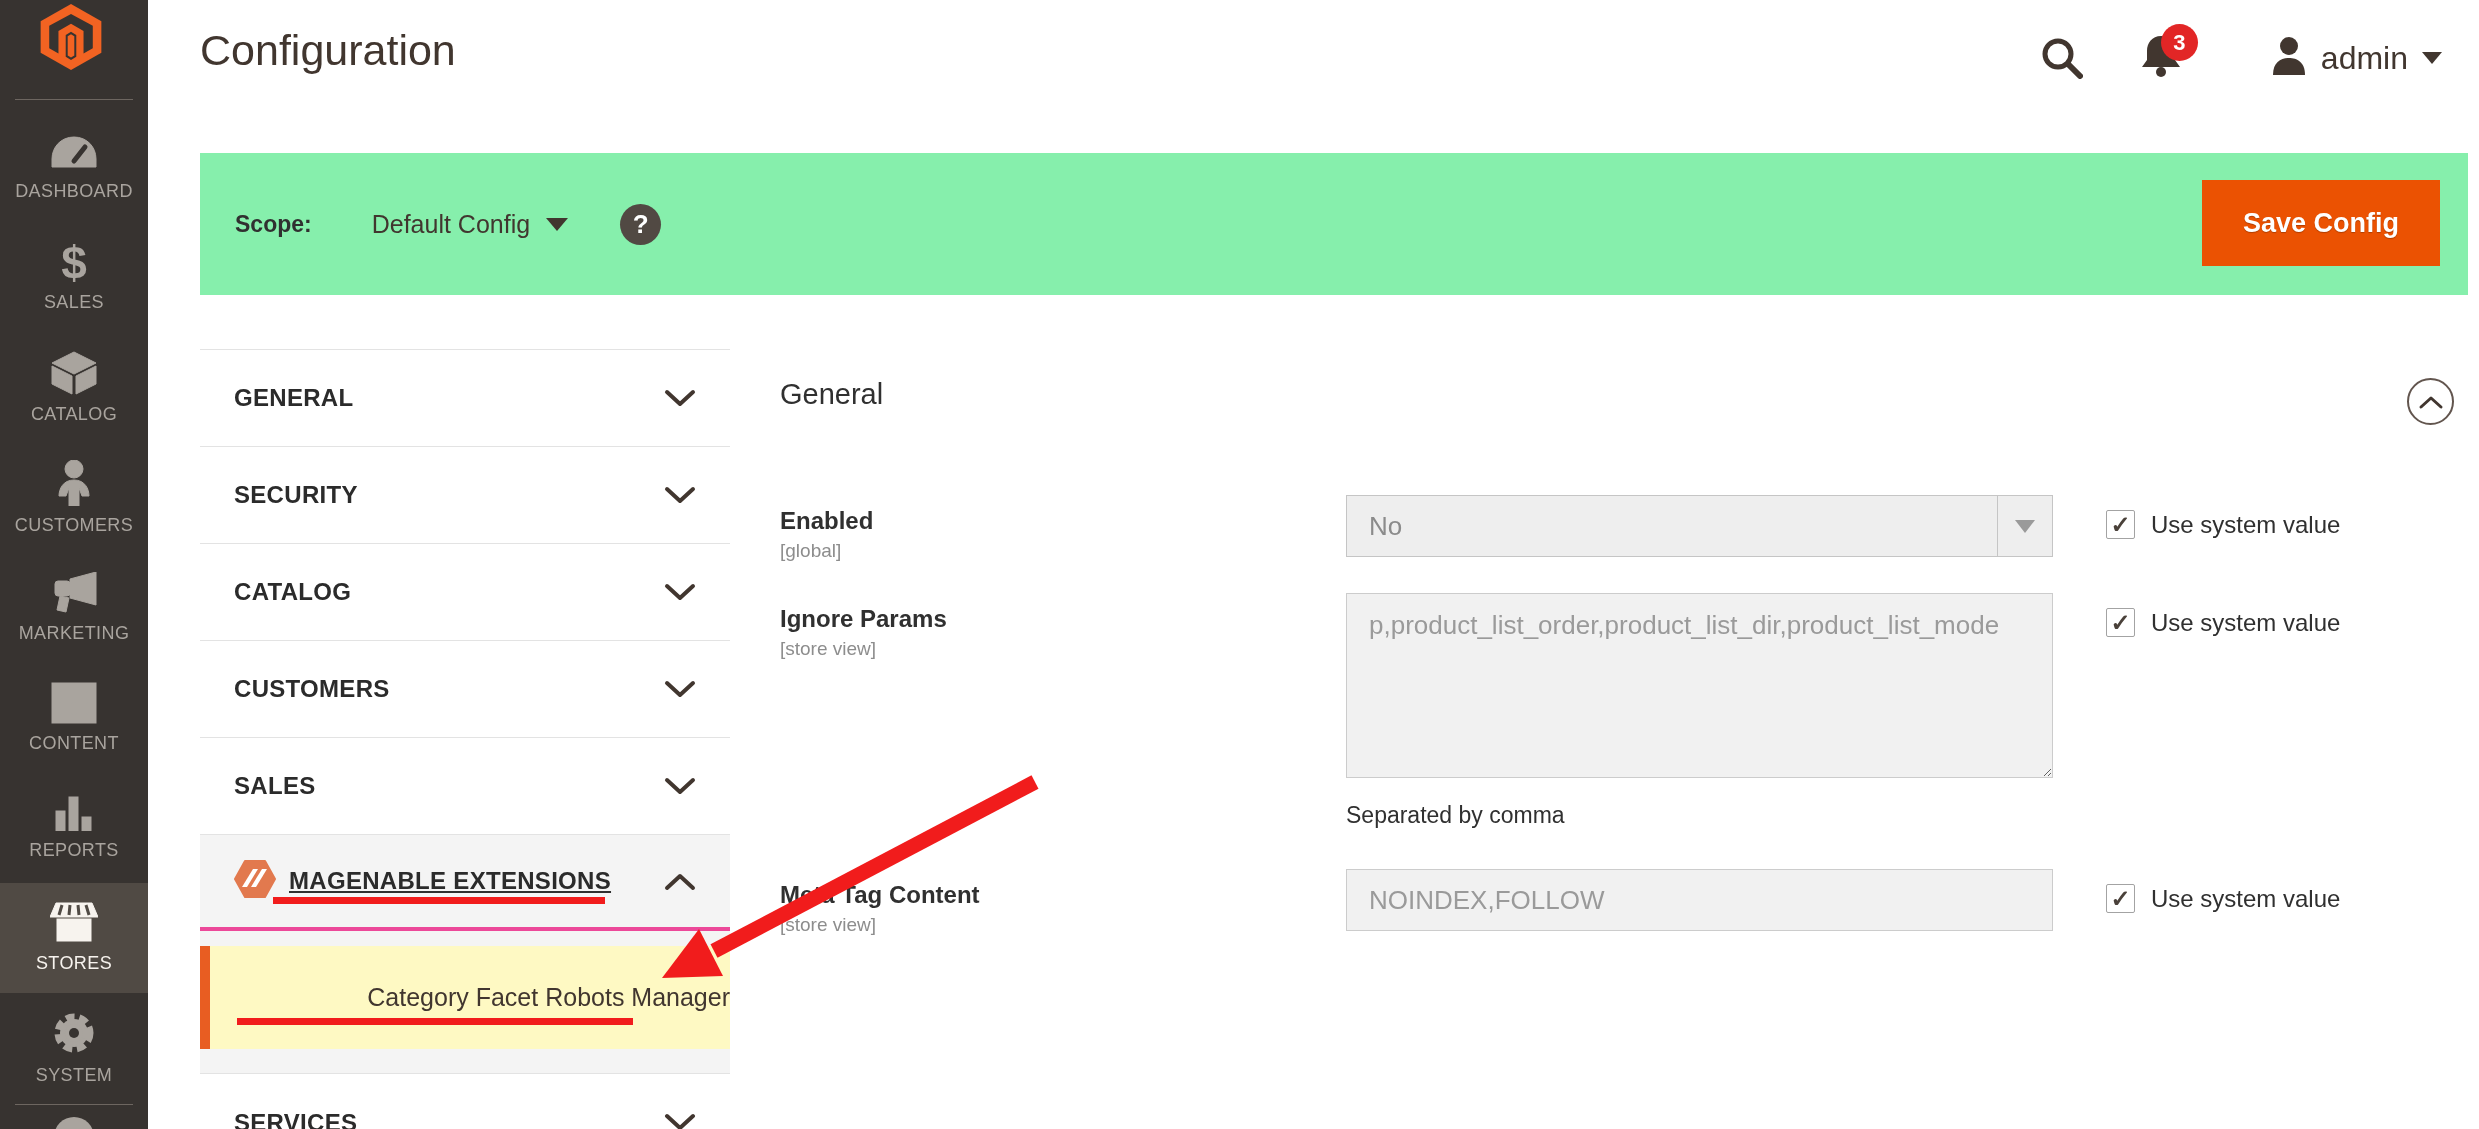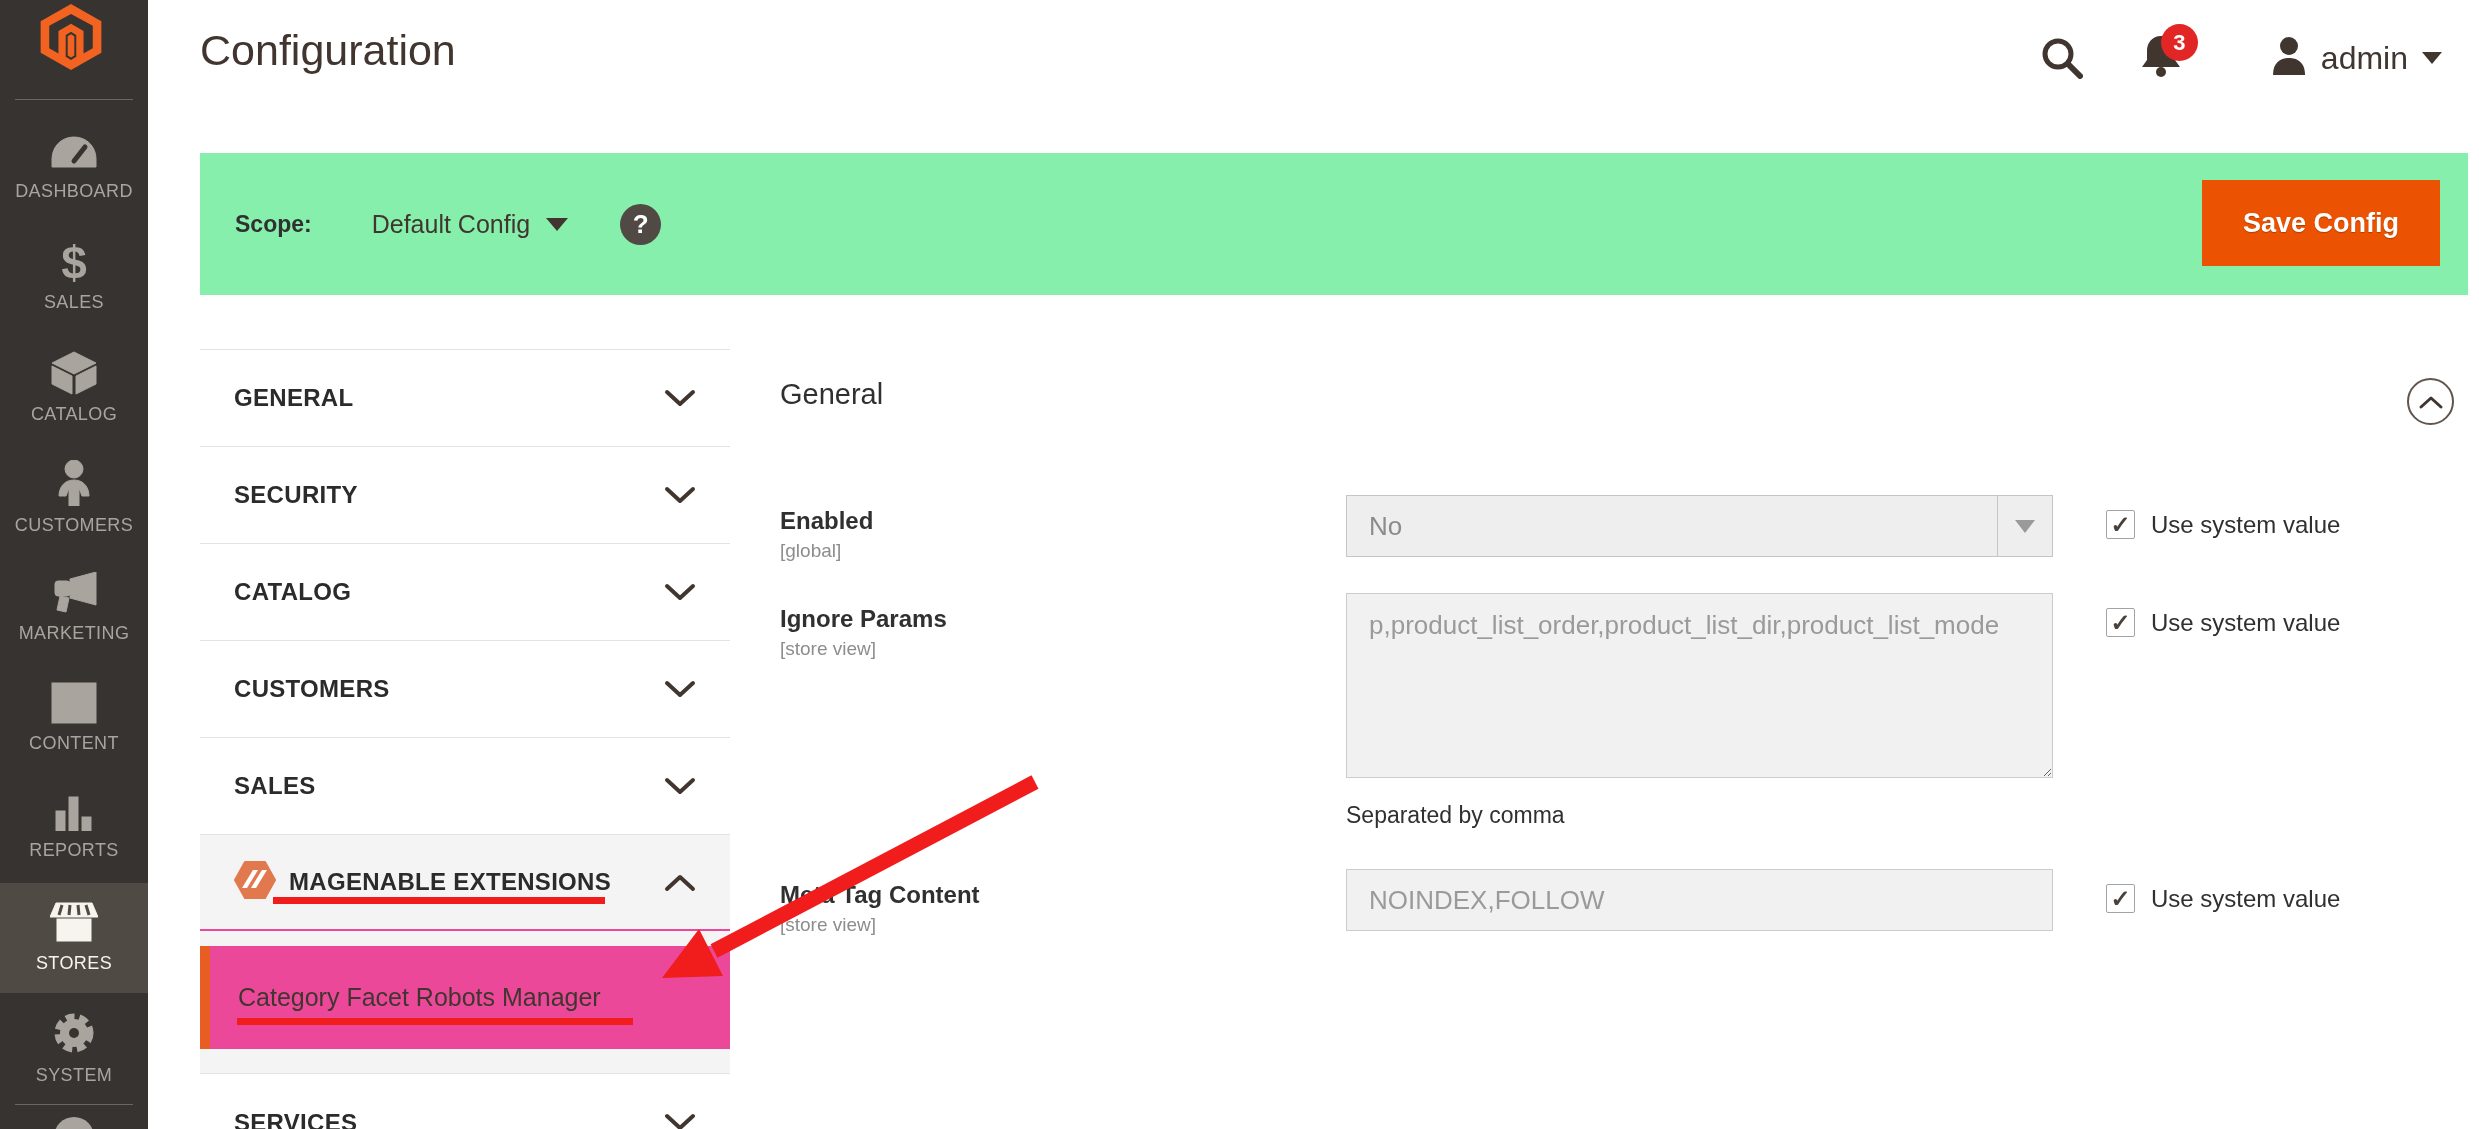--- a/index.html
+++ b/index.html
@@ -50,25 +50,25 @@
               color:#fff; font-size:27px; font-weight:bold; font-family:inherit; cursor:pointer; text-shadow:0 1px 1px rgba(0,0,0,.25); }
 
   
   .confignav { position:absolute; left:200px; top:349px; width:530px; border-top:1px solid #e3e3e3; z-index:2; }
   .cfg-group { height:97px; background:#fff; border-bottom:1px solid #e3e3e3; display:flex; align-items:center;
                justify-content:space-between; padding:0 34px; cursor:pointer; }
   .cfg-group-label { font-size:24px; font-weight:bold; color:#2b2b2b; letter-spacing:.3px; }
   .chev svg { display:block; }
   .magenable-wrap { background:#f4f4f4; border-bottom:1px solid #e3e3e3; }
   .magenable-header { height:96px; display:flex; align-items:center; justify-content:space-between; padding:0 34px;
-                      border-bottom:2px solid #ec4899; cursor:pointer; }
+                      border-bottom:4px solid #ec4899; cursor:pointer;text-decoration:underline; }
   .magenable-left { display:flex; align-items:center; gap:13px; }
   .subsection { padding:15px 0 24px 0; }
-  .sub-item { position:relative; background:#ec4899; border-left:10px solid #e85d22; height:103px; display:flex;
-              align-items:center; padding-left:28px; font-size:25px; color:#41362f; cursor:pointer; }
+  .sub-item { position:relative; background:#fef9c3; border-left:10px solid #e85d22; height:103px; display:flex;
+              align-items:center; padding-left:28px; font-size:25px; color:#41362f; cursor:pointer;justify-content:flex-end; }
   .cfg-group.clipped { border-bottom:none; }
 
   
   .red-underline { position:absolute; background:#f11c1c; height:7px; z-index:8; }
   .u1 { left:273px; top:897px; width:332px; }
   .u2 { left:237px; top:1018px; width:396px; }
   .arrow-overlay { position:absolute; left:0; top:0; width:2479px; height:1129px; z-index:9; pointer-events:none; }
 
   
   .main { position:absolute; left:780px; top:372px; width:1688px; }

